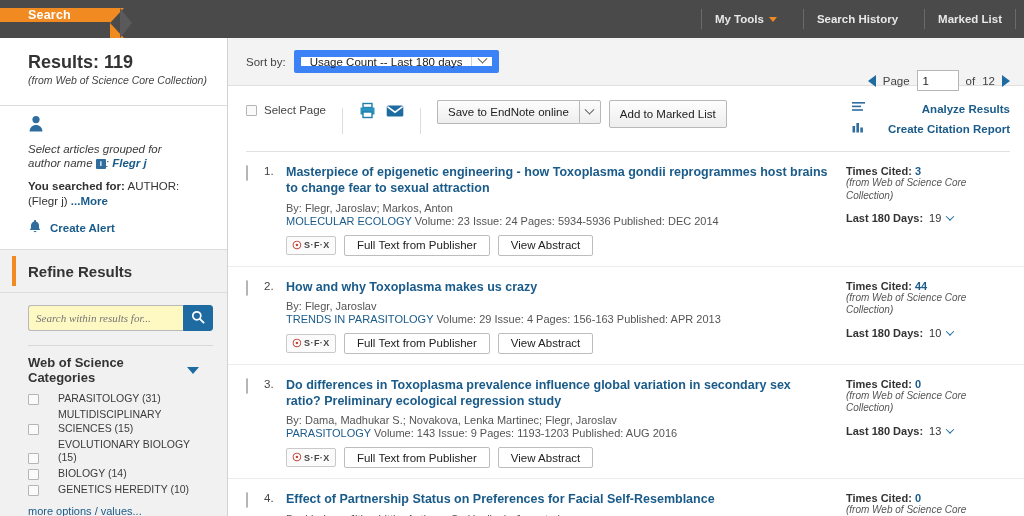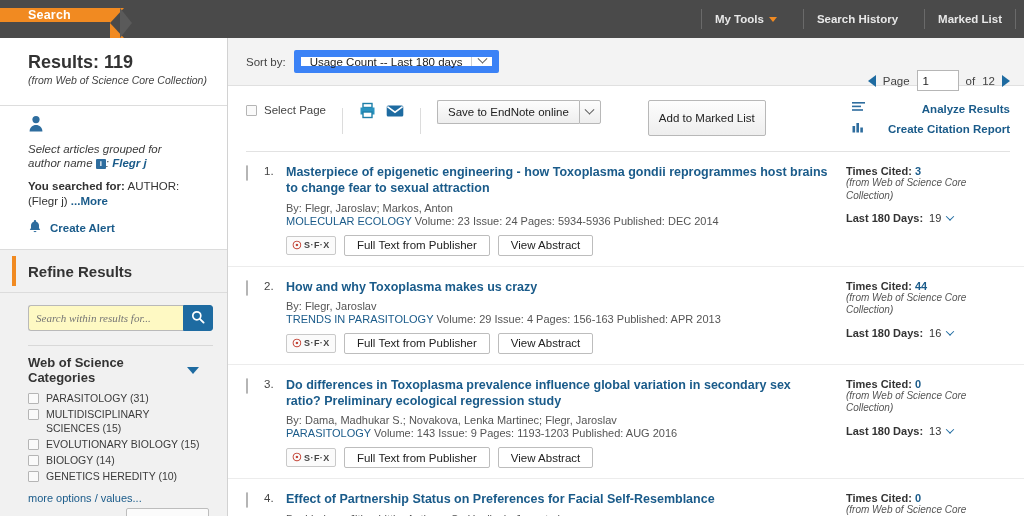--- a/index.html
+++ b/index.html
@@ -217,22 +217,22 @@
   }
   .facet-head .title { font-size: 13px; font-weight: bold; color: #333; }
   .caret-blue {
     width: 0; height: 0;
     border-left: 6px solid transparent;
     border-right: 6px solid transparent;
     border-top: 7px solid #1e6ba1;
   }
   .facet-item {
     display: flex;
-    align-items: flex-start;
-    gap: 7px;
+    align-items: flex-end;
+    gap: 19px;
     margin: 3px 0;
     padding-right: 12px;
   }
   .cb {
     width: 11px; height: 11px;
     border: 1px solid #b5b5b5;
     background: #fafafa;
     flex-shrink: 0;
     margin-top: 1px;
     border-radius: 1px;
@@ -324,28 +324,27 @@
     min-height: 56px;
   }
   .selpage { display: flex; align-items: center; gap: 7px; padding-top: 4px; }
   .selpage .t { font-size: 11.5px; color: #444; }
   .vsep { width: 1px; background: #dcdcdc; height: 26px; margin: 0 16px; align-self: center; }
   .icon-group { display: flex; gap: 10px; align-items: center; padding-top: 2px; }
   .btn-gray {
     background: linear-gradient(#fdfdfd,#eeeeee);
     border: 1px solid #b8b8b8;
     border-radius: 2px;
-    height: 36px;
+    height: 28px;
     display: inline-flex;
     align-items: center;
     font-size: 11.5px;
     color: #222;
     padding: 0 10px;
     white-space: nowrap;
-    margin-left: 39px;
   }
   .split { display: inline-flex; align-items: stretch; height: 24px; }
   .split .lft {
     background: linear-gradient(#fdfdfd,#eeeeee);
     border: 1px solid #b8b8b8;
     border-right: none;
     border-radius: 2px 0 0 2px;
     display: flex; align-items: center;
     padding: 0 10px;
     font-size: 11.5px; color: #222;
@@ -707,21 +706,21 @@
         </div>
       </div>
       <div class="rec-cited">
         <div class="tc">
           <span>Times Cited:</span>
           <span class="n">44</span>
         </div>
         <div class="tc-sub">(from Web of Science Core Collection)</div>
         <div class="l180">
           <span>Last 180 Days:</span>
-          <span class="v">16</span>
+          <span class="v">10</span>
           <span class="chev-sm"></span>
         </div>
       </div>
     </div>
 
     <div class="record">
       <div class="rec-cb">
         <span class="cb"></span>
       </div>
       <div class="rec-num">3.</div>

